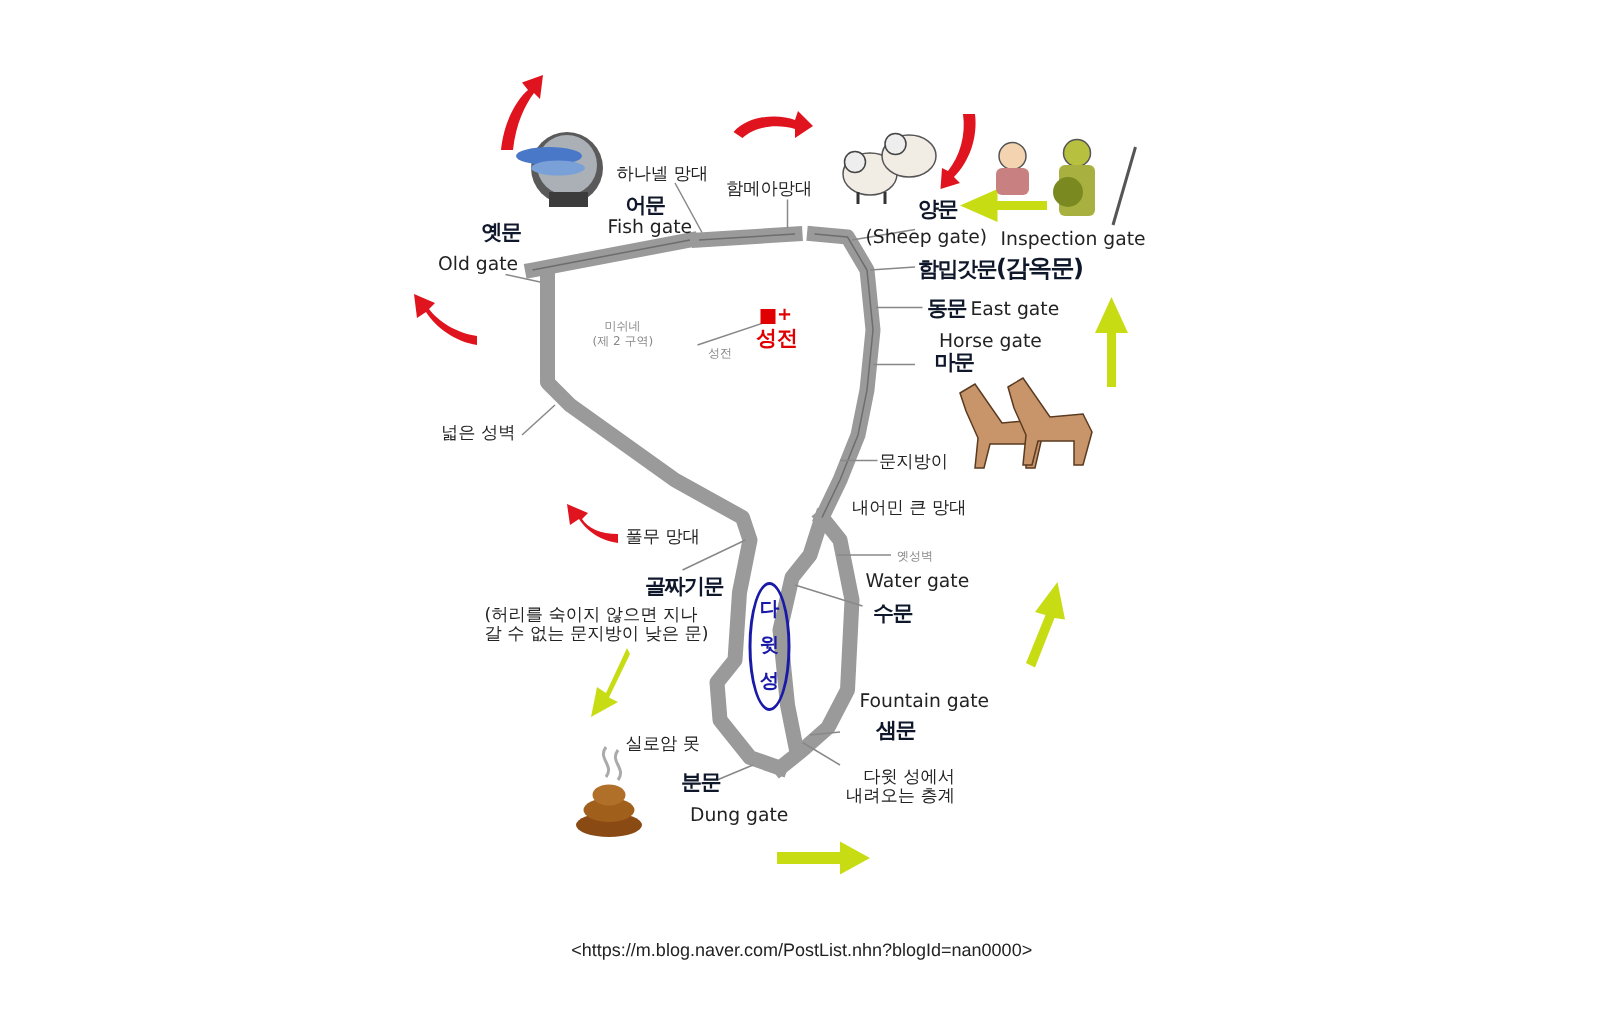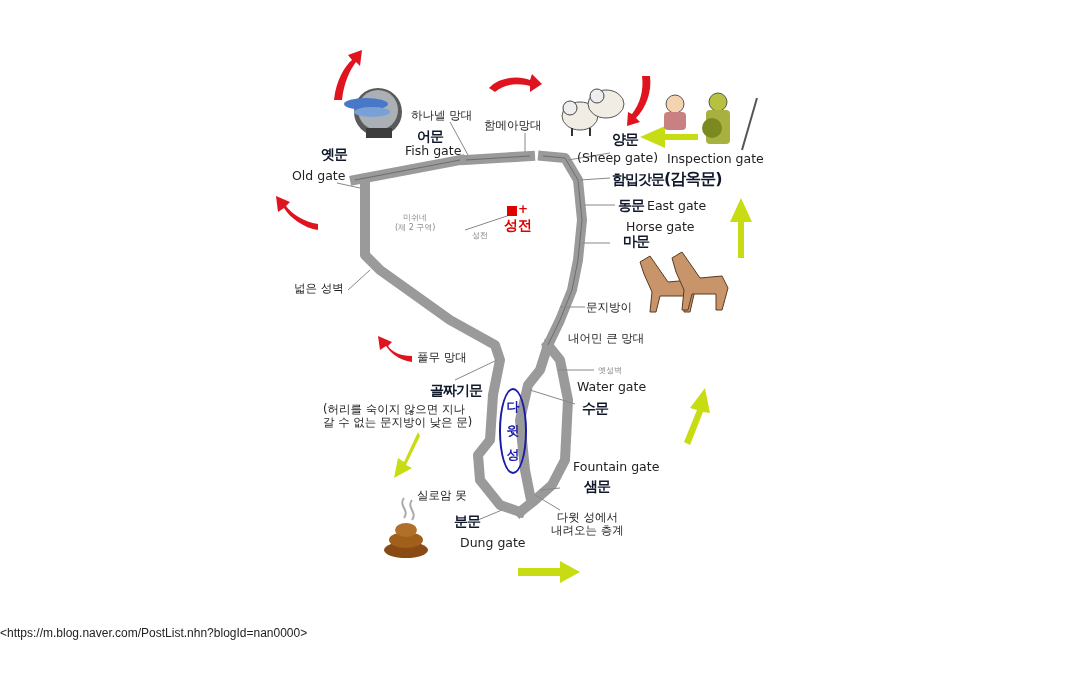--- a/index.html
+++ b/index.html
@@ -6,21 +6,21 @@
   body { width:1069px; height:675px; background:#ffffff; position:relative; overflow:hidden;
          font-family:"DejaVu Sans", sans-serif; color:#222; }
   .lbl { position:absolute; font-size:12px; white-space:nowrap; color:#222; }
   .en { font-size:12.5px; color:#222; }
   .ko { font-size:11.5px; }
   .kob { font-weight:bold; font-size:14px; color:#0f172a; letter-spacing:-1px; }
   .tiny { font-size:8px; color:#888; }
   .red { color:#e00000; font-weight:bold; font-size:14px; }
   .note { font-size:11.5px; line-height:13px; text-align:left; }
   svg.map { position:absolute; left:0; top:0; }
-  .credit { position:absolute; left:0; width:1069px; top:626px; text-align:left;
+  .credit { position:absolute; left:0; width:1069px; top:626px; text-align:center;
             font-family:"Liberation Sans", sans-serif; font-size:12px; color:#222; }
   .dawit { position:absolute; left:499px; top:388px; width:24px; height:82px;
            border:2px solid #1a1aa8; border-radius:50%; color:#1a1aa8; font-weight:bold;
            font-size:13px; display:flex; flex-direction:column; align-items:center;
            justify-content:center; line-height:24px; }
 </style>
 </head>
 <body>
 
 <svg class="map" width="1069" height="675">
@@ -160,20 +160,20 @@
 
 <div class="dawit">
   <span>다</span>
   <span>윗</span>
   <span>성</span>
 </div>
 
 <div class="lbl en" style="left:573px;top:459px">Fountain gate</div>
 <div class="lbl kob" style="left:584px;top:478px">샘문</div>
 <div class="lbl ko" style="left:417px;top:488px">실로암 못</div>
-<div class="lbl note" style="left:551px;top:511px;text-align:center">
+<div class="lbl note" style="left:564px;top:511px;text-align:right">
   <div>다윗 성에서</div>
   <div>내려오는 층계</div>
 </div>
 <div class="lbl kob" style="left:454px;top:513px">분문</div>
 <div class="lbl en" style="left:460px;top:535px">Dung gate</div>
 
 <div class="credit">&lt;https://m.blog.naver.com/PostList.nhn?blogId=nan0000&gt;</div>
 
 </body></html>

